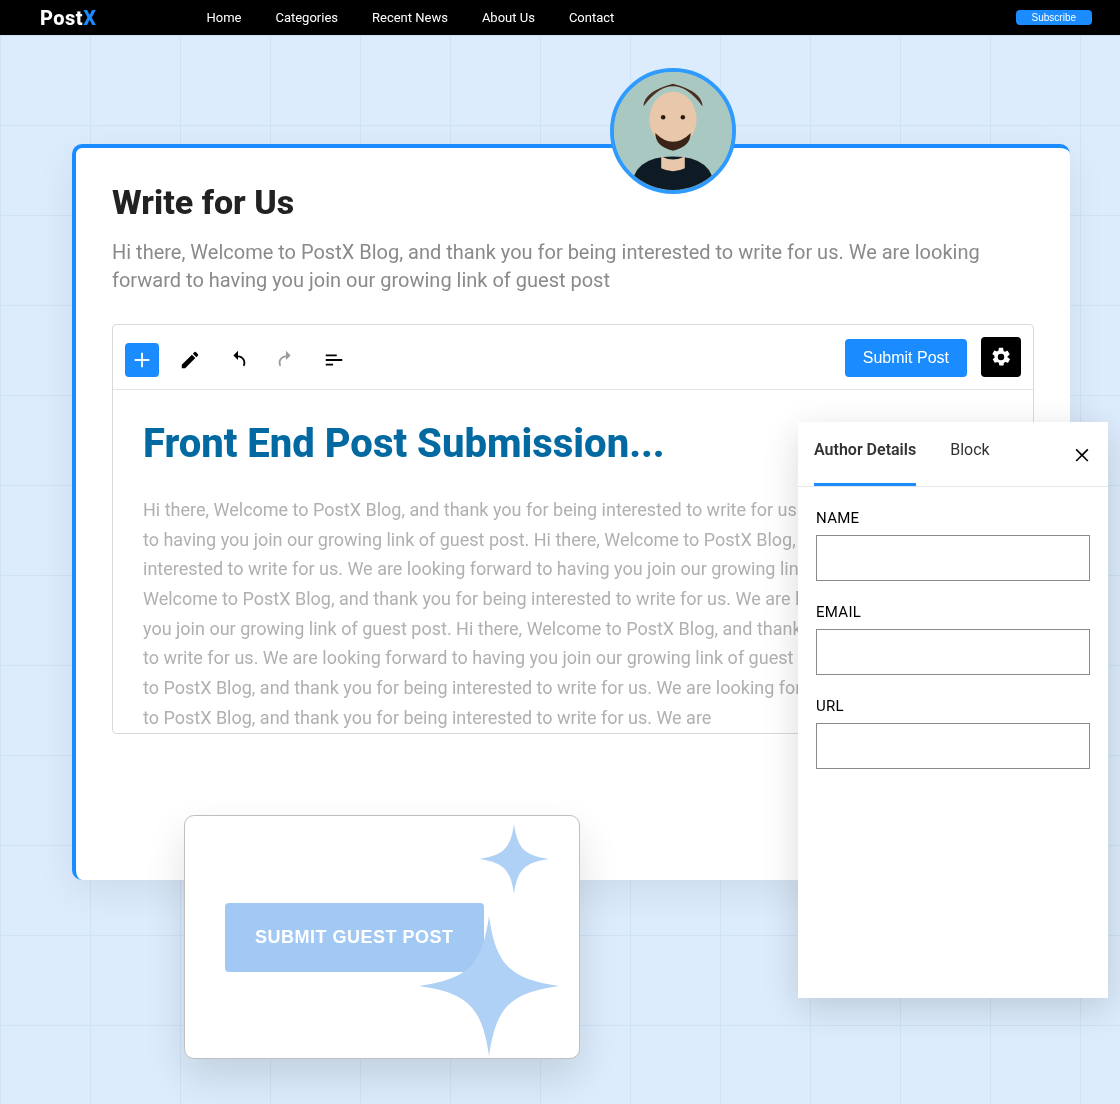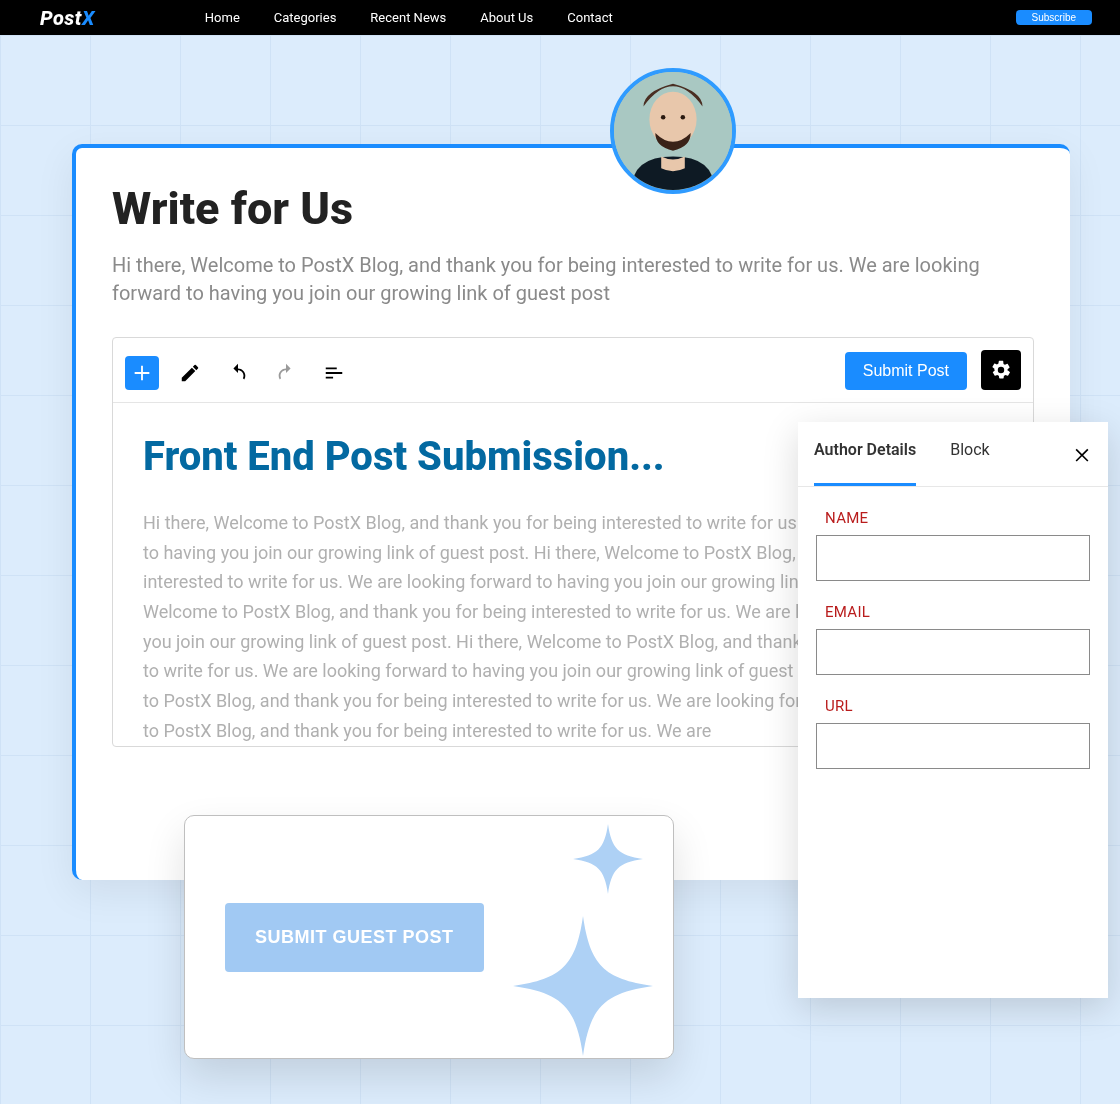--- a/index.html
+++ b/index.html
@@ -29,21 +29,20 @@
     background: #000;
     display: flex;
     align-items: center;
     padding: 0 28px 0 40px;
   }
   .logo {
     font-weight: 800;
     font-size: 20px;
     color: #fff;
     letter-spacing: 0.5px;
-    font-style: italic;
   }
   .logo .x { color: #1a8cff; }
   .nav-items {
     display: flex;
     gap: 34px;
     margin-left: 110px;
   }
   .nav-items a {
     color: #fff;
     font-size: 13px;
@@ -69,21 +68,21 @@
     height: 736px;
     background: #fff;
     border-radius: 10px;
     border-top: 4px solid #1a8cff;
     border-left: 4px solid #1a8cff;
     box-shadow: 0 12px 40px rgba(0,0,0,0.07);
     padding: 34px 36px 0 36px;
     overflow: hidden;
   }
   .card h1 {
-    font-size: 45px;
+    font-size: 34px;
     font-weight: 800;
     color: #222;
     margin-bottom: 16px;
   }
   .card .lead {
     font-size: 20px;
     color: #8a8a8a;
     line-height: 1.4;
     margin-bottom: 30px;
   }
@@ -193,40 +192,39 @@
   .side-tabs .close {
     margin-left: auto;
     cursor: pointer;
     padding-bottom: 14px;
   }
   .side-body {
     padding: 22px 18px;
   }
   .field-label {
     font-size: 15px;
-    color: #b91c1c;
+    color: #000000;
     margin-bottom: 8px;
     letter-spacing: 0.3px;
-    margin-left: 9px;
   }
   .field-input {
     width: 100%;
     height: 46px;
     border: 1px solid #8a8a8a;
     background: #fff;
     margin-bottom: 22px;
     padding: 0 10px;
     font-size: 14px;
   }
   
   .cta-card {
     position: absolute;
     left: 184px;
     top: 815px;
-    width: 490px;
+    width: 396px;
     height: 244px;
     background: #fff;
     border: 1px solid #bfbfbf;
     border-radius: 10px;
     box-shadow: 0 18px 40px rgba(0,0,0,0.12);
     z-index: 25;
     display: flex;
     align-items: center;
     padding-left: 40px;
     overflow: hidden;

